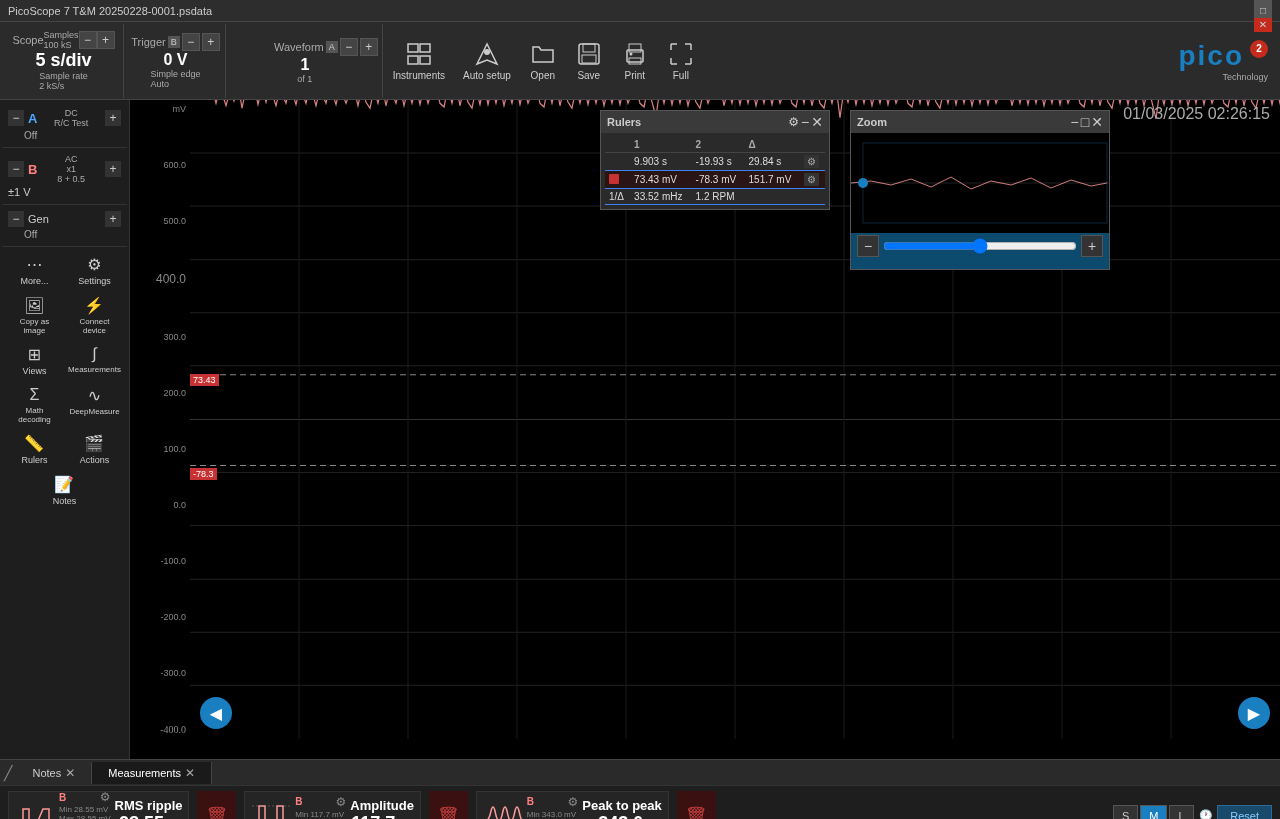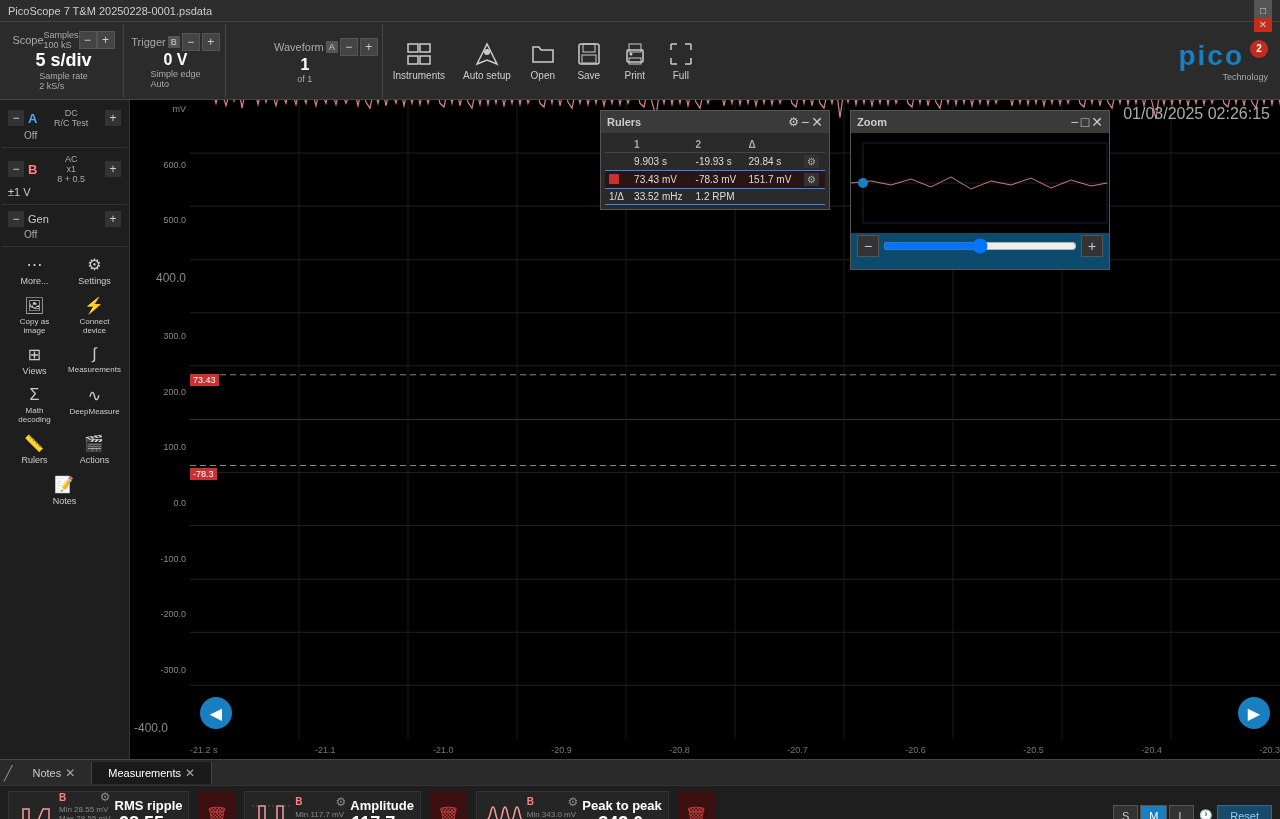--- a/index.html
+++ b/index.html
@@ -331,21 +331,21 @@
       <span style="font-size:9px;color:#888;text-align:right;">600.0</span>
       <span style="font-size:9px;color:#888;text-align:right;">500.0</span>
       <span style="font-size:12px;color:#888;text-align:right;">400.0</span>
       <span style="font-size:9px;color:#888;text-align:right;">300.0</span>
       <span style="font-size:9px;color:#888;text-align:right;">200.0</span>
       <span style="font-size:9px;color:#888;text-align:right;">100.0</span>
       <span style="font-size:9px;color:#888;text-align:right;">0.0</span>
       <span style="font-size:9px;color:#888;text-align:right;">-100.0</span>
       <span style="font-size:9px;color:#888;text-align:right;">-200.0</span>
       <span style="font-size:9px;color:#888;text-align:right;">-300.0</span>
-      <span style="font-size:12px;color:#888;">-400.0</span>
+      <span style="font-size:10px;color:#888;text-align:right;font-family:Liberation Serif, serif;">-400.0</span>
     </div>
 
     <svg class="waveform-svg" xmlns="http://www.w3.org/2000/svg" style="position:absolute;left:60px;top:0;width:calc(100% - 60px);height:calc(100% - 20px);">
 
       <line x1="0" y1="8.3%" x2="100%" y2="8.3%" stroke="#222" stroke-width="1"></line>
       <line x1="0" y1="16.6%" x2="100%" y2="16.6%" stroke="#222" stroke-width="1"></line>
       <line x1="0" y1="25%" x2="100%" y2="25%" stroke="#222" stroke-width="1"></line>
       <line x1="0" y1="33.3%" x2="100%" y2="33.3%" stroke="#222" stroke-width="1"></line>
       <line x1="0" y1="41.6%" x2="100%" y2="41.6%" stroke="#222" stroke-width="1"></line>
       <line x1="0" y1="50%" x2="100%" y2="50%" stroke="#333" stroke-width="1"></line>
@@ -372,32 +372,20 @@
       <polyline points="0,50 8,48 14,45 18,52 22,44 26,56 30,42 36,58 40,46 44,54 48,40 52,60 56,44 60,52 64,41 68,57 72,43 76,55 80,42 86,58 90,44 96,56 100,41 106,57 110,43 116,56 120,40 126,58 130,44 136,56 140,41 146,57 150,43 156,56 160,47 164,44 168,58 172,42 176,55 180,60 184,44 188,56 192,41 196,58 200,43 206,56 210,42 214,58 218,44 222,56 226,41 230,57 234,43 238,56 242,46 246,42 250,56 254,59 258,43 262,56 266,40 270,58 274,43 278,55 282,60 286,44 290,57 294,41 298,57 302,43 306,56 310,42 314,58 318,44 322,56 326,41 330,57 334,43 338,56 342,47 346,42 350,56 354,59 358,42 362,56 366,40 370,58 374,43 378,55 382,60 386,44 390,56 394,41 398,57 402,43 406,56 410,42 414,58 418,44 422,56 426,41 430,57 434,43 438,56 442,47 446,42 450,56 454,59 458,43 462,55 466,67 470,43 474,56 478,41 482,57 486,43 490,56 494,42 498,58 502,44 506,55 510,60 514,44 518,56 522,47 526,52 530,40 534,58 538,44 542,56 546,41 550,57 554,43 558,56 562,42 566,58 570,44 574,56 578,41 582,57 586,43 590,56 594,47 598,42 602,56 606,59 610,43 614,56 618,40 622,58 626,43 630,56 634,60 638,44 642,56 646,42 650,68 654,44 658,55 662,41 666,57 670,43 674,56 678,42 682,58 686,44 690,56 694,41 698,57 702,43 706,56 710,47 714,42 718,56 722,59 726,43 730,56 734,40 738,58 742,43 746,55 750,60 754,44 758,56 762,41 766,57 770,43 774,56 778,42 782,58 786,44 790,56 794,41 798,57 802,43 806,56 810,47 814,52 818,40 822,58 826,44 830,56 834,41 838,57 842,43 846,56 850,42 854,58 858,44 862,56 866,41 870,57 874,43 878,56 882,47 886,42 890,56 894,59 898,43 902,56 906,40 910,58 914,43 918,55 922,60 926,44 930,56 934,41 938,57 942,43 946,56 950,42 954,58 958,44 962,55 966,69 970,44 974,57 978,41 982,57 986,43 990,56 994,41 998,58 1002,44 1006,56 1010,41 1014,57 1018,43 1022,56 1026,47 1030,42 1034,56 1038,59 1042,43 1046,56 1050,40 1054,58 1058,43 1062,55 1066,60 1070,44 1074,56 1078,41 1082,57 1086,43 1090,56 1094,42 1098,58 1102,44 1106,56 1110,41 1114,57 1118,43 1122,56 1126,47 1130,52 1134,40 1138,58 1142,44 1146,56 1150,41 1154,57 1158,43 1162,56 1166,42 1170,58 1174,44 1178,56 1182,41 1186,57" fill="none" stroke="#ff9999" stroke-width="1.2" opacity="0.85" style="transform:scaleY(1.2);transform-origin:50% 50%;"></polyline>
     </svg>
 
     <div style="position:absolute;left:60px;top:calc(43% - 10px);z-index:20;">
       <span style="background:#c83232;color:white;font-size:9px;padding:1px 3px;">73.43</span>
     </div>
     <div style="position:absolute;left:60px;top:calc(57.2% - 10px);z-index:20;">
       <span style="background:#c83232;color:white;font-size:9px;padding:1px 3px;">-78.3</span>
     </div>
 
-    <div style="position:absolute;bottom:4px;left:60px;right:0;display:flex;justify-content:space-between;padding:0 0px;">
-      <span style="font-size:9px;color:#777;">-21.2 s</span>
-      <span style="font-size:9px;color:#777;">-21.1</span>
-      <span style="font-size:9px;color:#777;">-21.0</span>
-      <span style="font-size:9px;color:#777;">-20.9</span>
-      <span style="font-size:9px;color:#777;">-20.8</span>
-      <span style="font-size:9px;color:#777;">-20.7</span>
-      <span style="font-size:9px;color:#777;">-20.6</span>
-      <span style="font-size:9px;color:#777;">-20.5</span>
-      <span style="font-size:9px;color:#777;">-20.4</span>
-      <span style="font-size:9px;color:#777;">-20.3</span>
-    </div>
 
     <div class="nav-arrow nav-left">◀</div>
     <div class="nav-arrow nav-right">▶</div>
 
     <div class="rulers-panel">
       <div class="panel-header">
         <span class="panel-title">Rulers</span>
         <div style="display:flex;gap:2px;">
           <button class="panel-close" style="font-size:12px;">⚙</button>
           <button class="panel-close">−</button>

